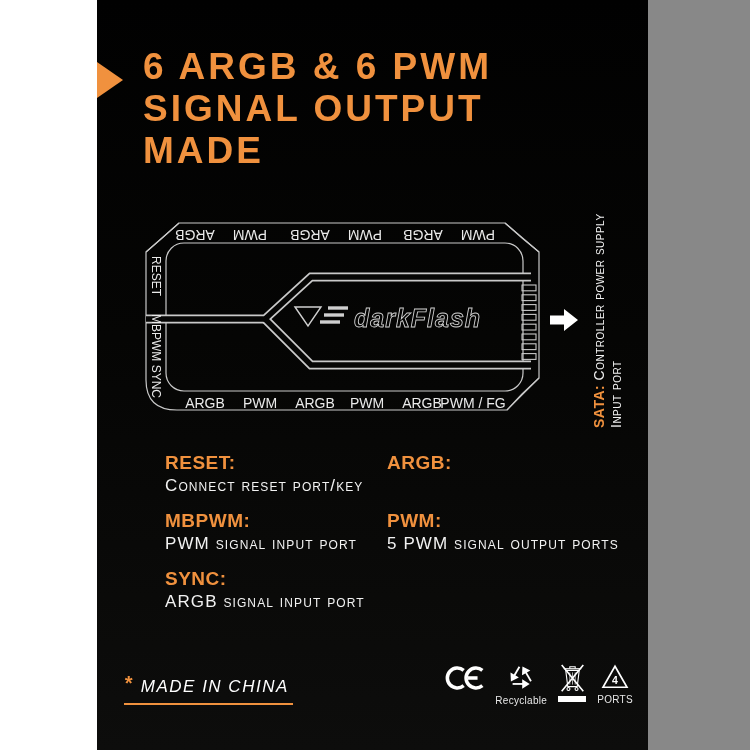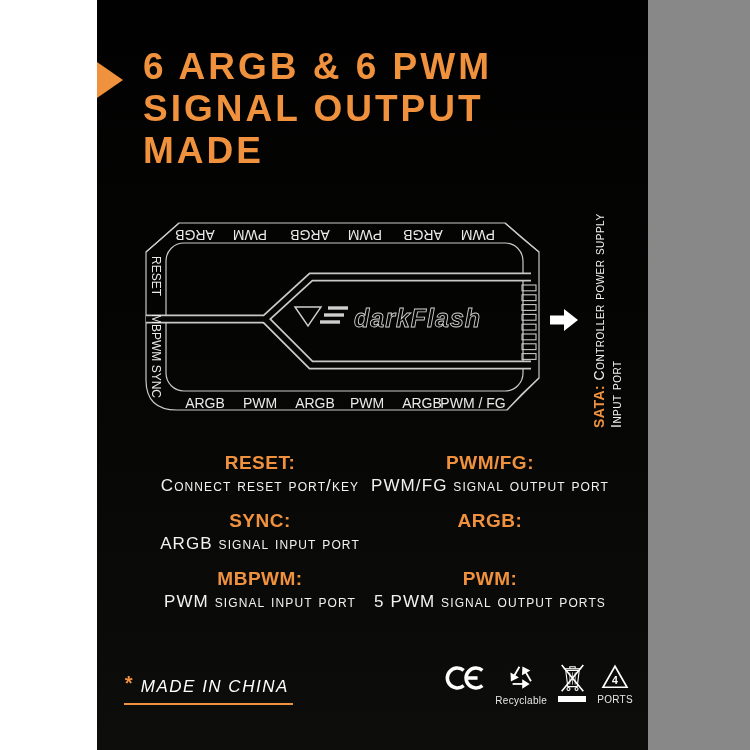--- a/index.html
+++ b/index.html
@@ -26,23 +26,23 @@
 
   
   .sata-arrow{position:absolute;left:453px;top:309px;}
   .sata-text{position:absolute;left:404px;top:302px;width:216px;height:36px;
       transform:rotate(-90deg);color:var(--text-primary);
       font-size:14px;line-height:17px;letter-spacing:.5px;font-variant:small-caps;}
   .sata-text .line{white-space:nowrap;}
   .sata-term{color:var(--accent);font-weight:bold;letter-spacing:.5px;}
 
   
-  .defs{position:absolute;left:52px;top:452px;display:grid;
+  .defs{position:absolute;left:68px;top:452px;display:grid;
         grid-template-columns:222px auto;grid-template-rows:repeat(3,auto);
-        grid-auto-flow:column;row-gap:13px;text-align:center;}
+        grid-auto-flow:column;row-gap:13px;}
   .def-term{color:var(--accent);font-weight:bold;font-size:19px;line-height:22px;letter-spacing:.5px;}
   .def-desc{color:var(--text-primary);font-size:17px;line-height:23px;
             font-variant:small-caps;letter-spacing:1.1px;white-space:nowrap;}
 
   
   .made{position:absolute;left:27px;top:672px;padding:0 4px 6px 0;
         border-bottom:2px solid var(--accent);font-style:italic;}
   .made .ast{color:var(--accent);font-size:20px;font-weight:bold;vertical-align:2px;margin-right:9px;}
   .made .mic{color:#FFFFFF;font-size:17px;letter-spacing:1.5px;}
 
@@ -136,30 +136,26 @@
       </div>
       <div class="line">Input port</div>
     </div>
 
     <div class="defs">
       <div class="def-item">
         <div class="def-term">RESET:</div>
         <div class="def-desc">Connect reset port/key</div>
       </div>
       <div class="def-item">
+        <div class="def-term">MBPWM:</div>
+        <div class="def-desc">PWM signal input port</div>
+      </div>
+      <div class="def-item">
         <div class="def-term">SYNC:</div>
         <div class="def-desc">ARGB signal input port</div>
-      </div>
-      <div class="def-item">
-        <div class="def-term">MBPWM:</div>
-        <div class="def-desc">PWM signal input port</div>
-      </div>
-      <div class="def-item">
-        <div class="def-term">PWM/FG:</div>
-        <div class="def-desc">PWM/FG signal output port</div>
       </div>
       <div class="def-item">
         <div class="def-term">ARGB:</div>
       </div>
       <div class="def-item">
         <div class="def-term">PWM:</div>
         <div class="def-desc">5 PWM signal output ports</div>
       </div>
     </div>
 

